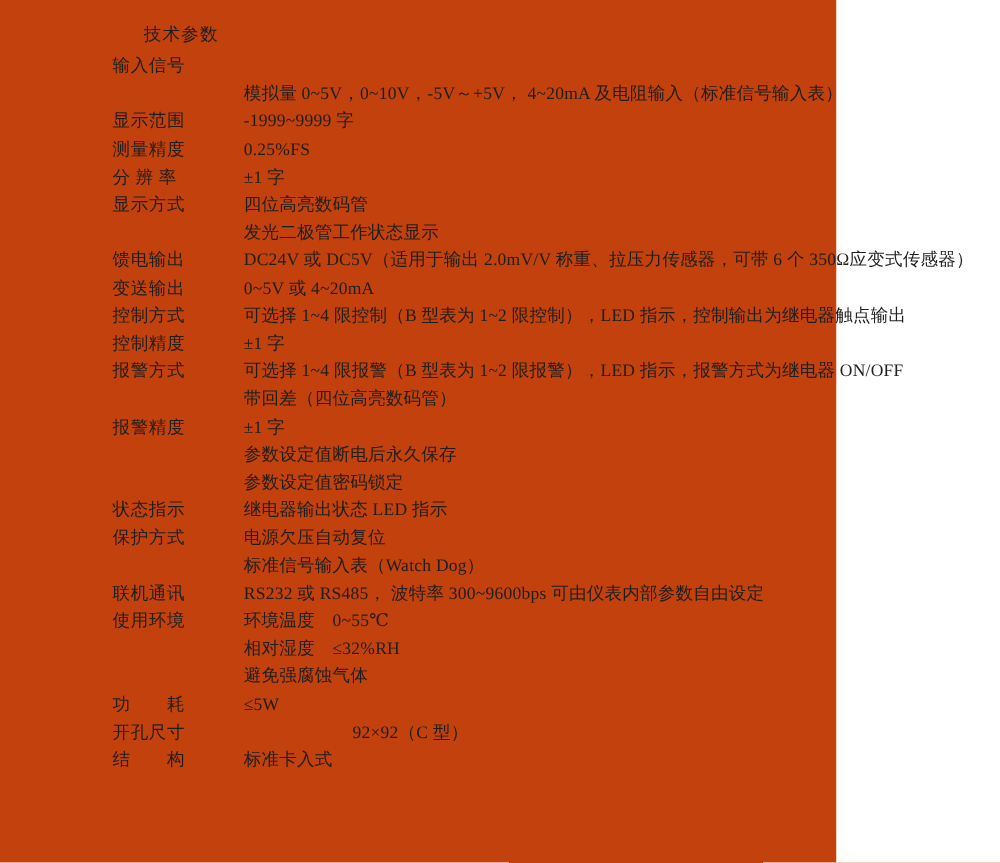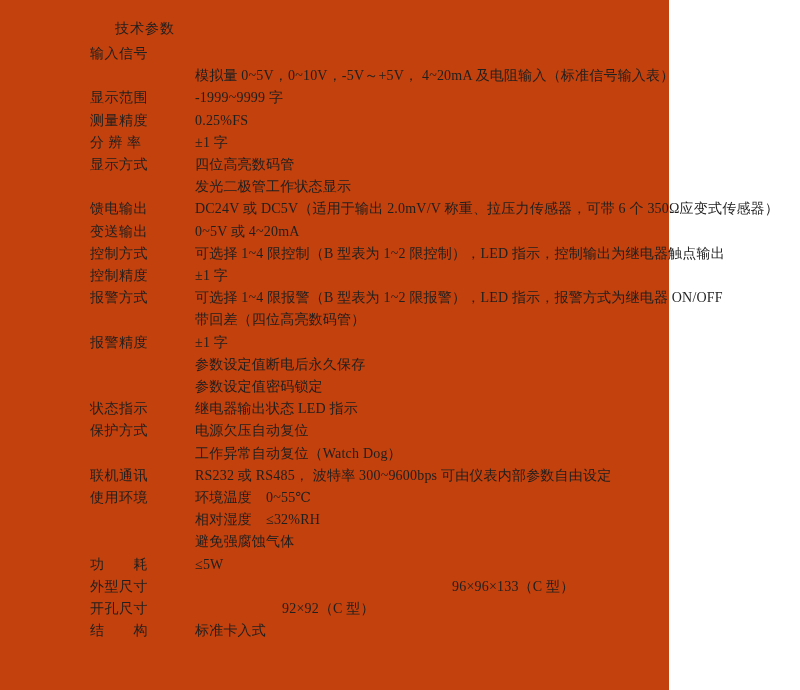--- a/index.html
+++ b/index.html
@@ -138,21 +138,21 @@
       <span class="spec-value">继电器输出状态 LED 指示</span>
     </div>
 
     <div class="spec-row">
       <span class="spec-label">保护方式</span>
       <span class="spec-value">电源欠压自动复位</span>
     </div>
 
     <div class="spec-row">
       <span class="spec-label"></span>
-      <span class="spec-value">工作异常自动复位（Watch Dog）</span>
+      <span class="spec-value">标准信号输入表（Watch Dog）</span>
     </div>
 
     <div class="spec-row">
       <span class="spec-label">联机通讯</span>
       <span class="spec-value">RS232 或 RS485， 波特率 300~9600bps 可由仪表内部参数自由设定</span>
     </div>
 
     <div class="spec-row">
       <span class="spec-label">使用环境</span>
       <span class="spec-value">环境温度　0~55℃</span>
@@ -167,24 +167,20 @@
       <span class="spec-label"></span>
       <span class="spec-value">避免强腐蚀气体</span>
     </div>
 
 
     <div class="spec-row">
       <span class="spec-label">功　　耗</span>
       <span class="spec-value">≤5W</span>
     </div>
 
-    <div class="spec-row">
-      <span class="spec-label">外型尺寸</span>
-      <span class="spec-value indent-outline">96×96×133（C 型）</span>
-    </div>
 
     <div class="spec-row">
       <span class="spec-label">开孔尺寸</span>
       <span class="spec-value indent-hole">92×92（C 型）</span>
     </div>
 
     <div class="spec-row">
       <span class="spec-label">结　　构</span>
       <span class="spec-value">标准卡入式</span>
     </div>

